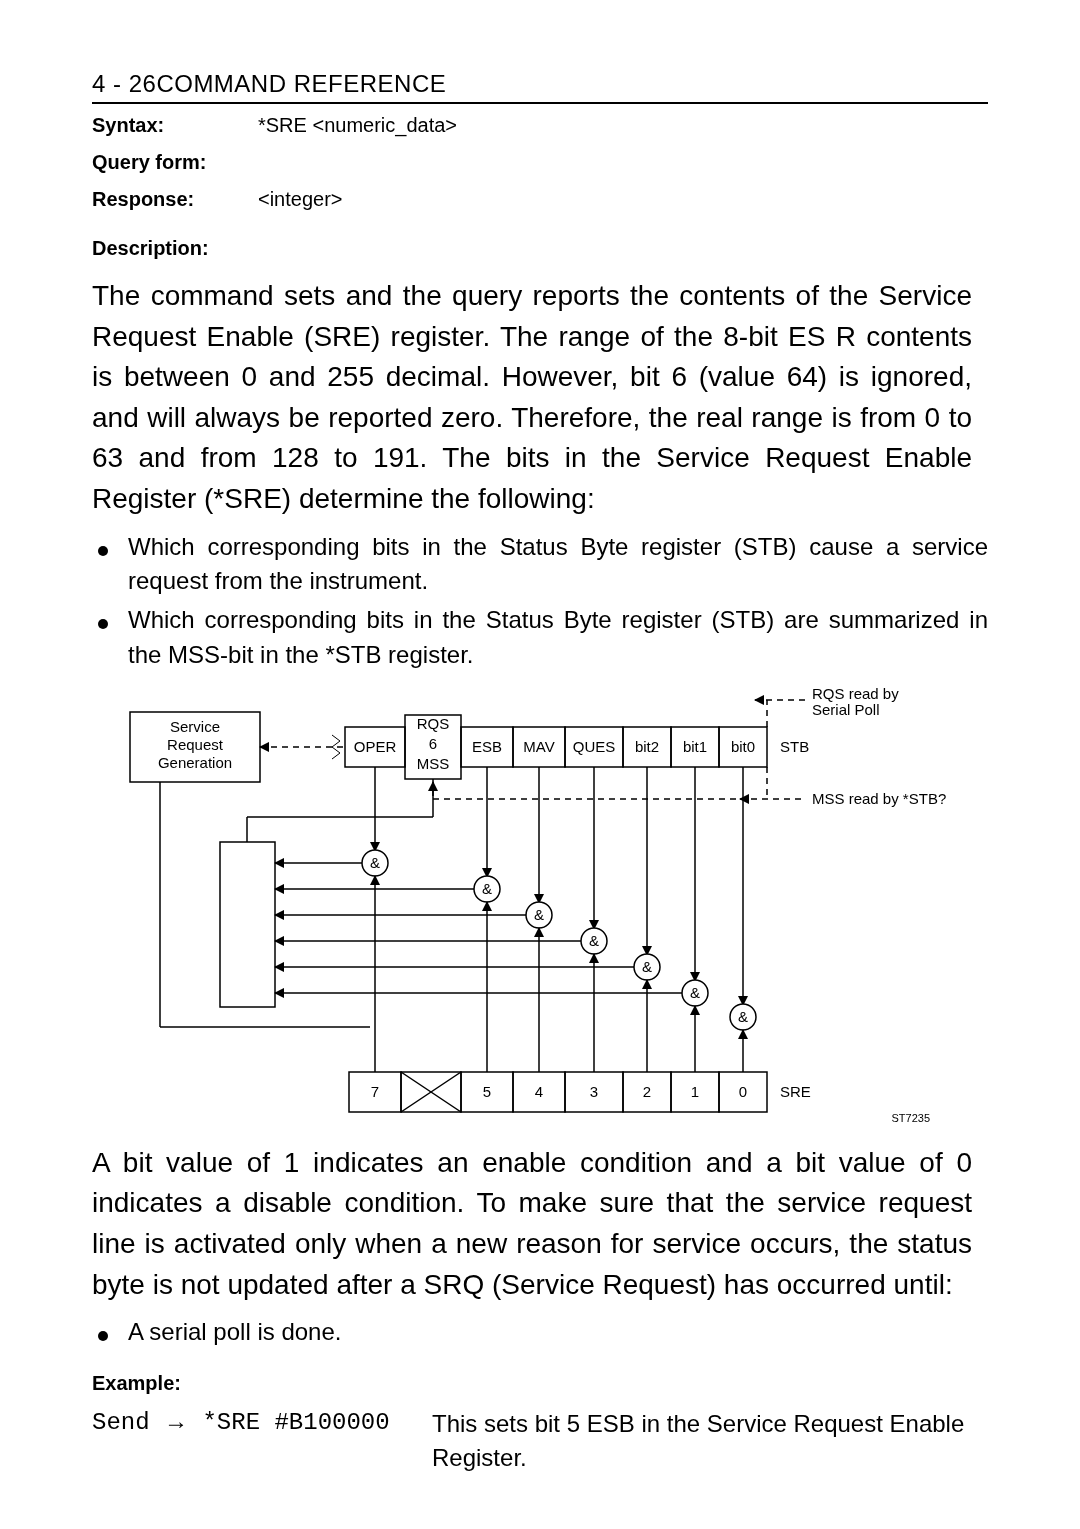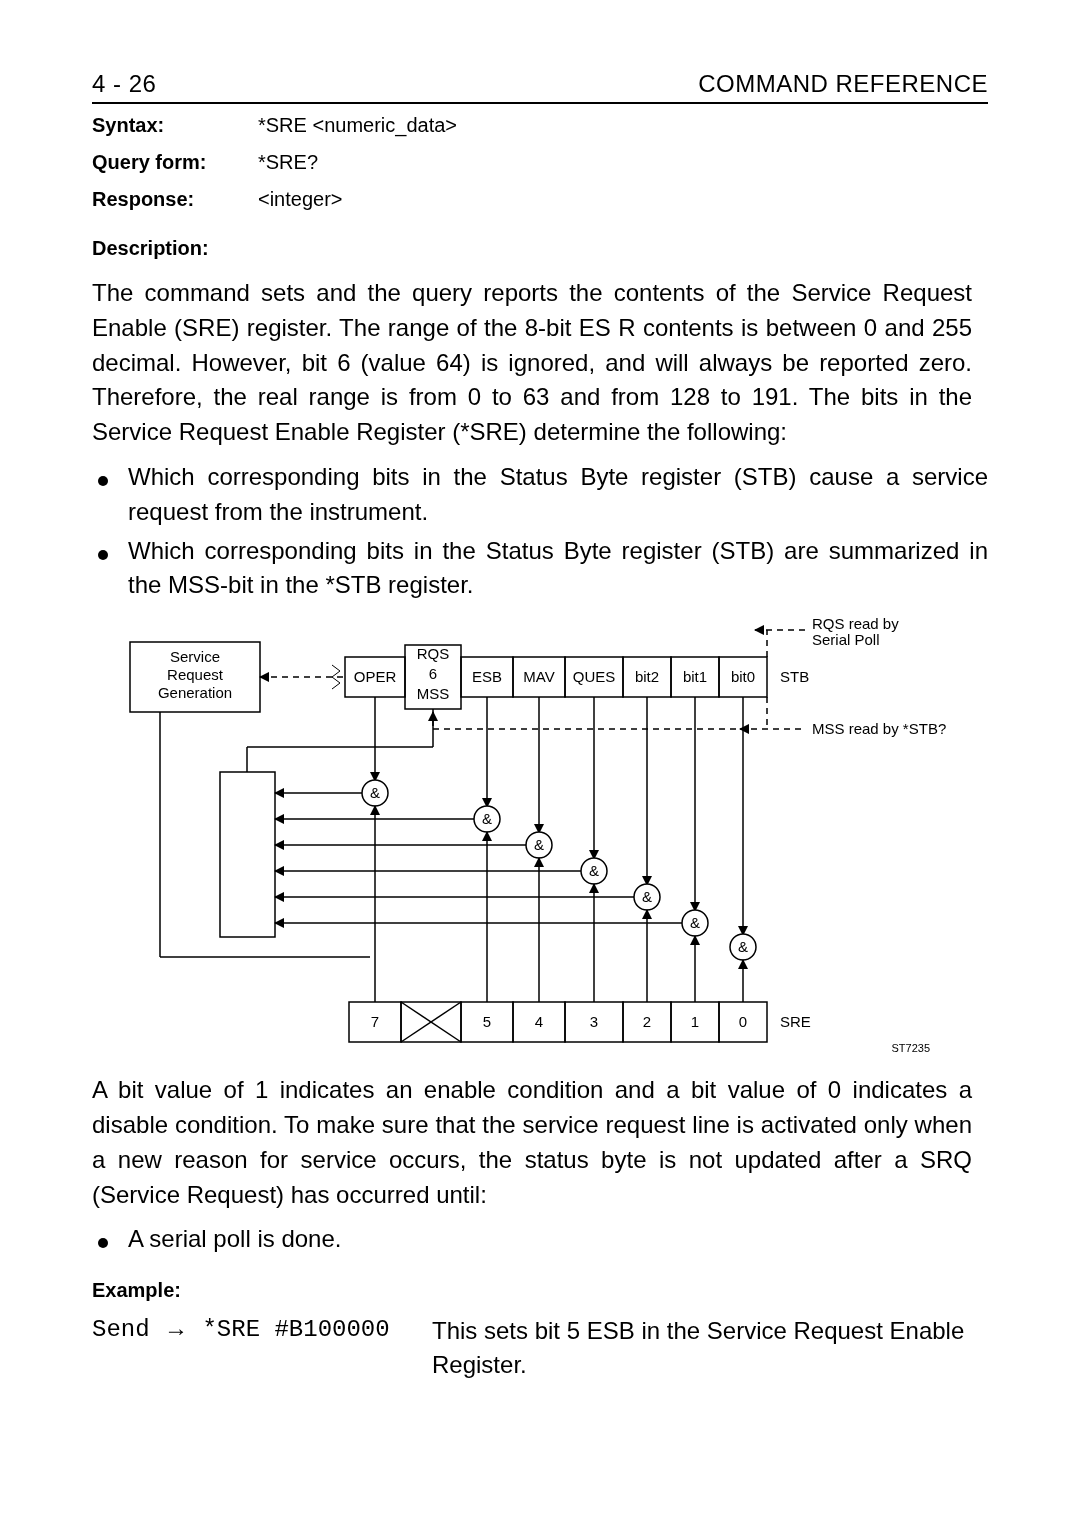--- a/index.html
+++ b/index.html
@@ -1,23 +1,23 @@
 <!DOCTYPE html>
 <html><head>
 <meta charset="utf-8">
 <style>
   html,body{margin:0;padding:0;background:#fff;color:#000;font-family:Helvetica,Arial,sans-serif}
   .page{width:1080px;min-height:1529px;margin:0 auto;padding:70px 92px 40px 92px;box-sizing:border-box;position:relative}
-  .hdr{display:flex;justify-content:space-between;border-bottom:2px solid #000;padding-bottom:4px;font-size:24px;letter-spacing:.5px}
+  .hdr{display:flex;justify-content:flex-start;border-bottom:2px solid #000;padding-bottom:4px;font-size:24px;letter-spacing:.5px}
   h1{font-size:35px;margin:36px 0 24px 0;font-weight:bold}
   h1 .cmd{letter-spacing:.5px;margin-right:42px}
   .row{display:flex;font-size:20px;margin:6px 0;line-height:1.55}
   .lab{font-weight:bold;width:166px;flex:none}
   .val{flex:1}
-  .desc{font-size:24px;text-align:justify;margin:12px 16px 10px 0;line-height:1.45}
+  .desc{font-size:28px;text-align:justify;margin:12px 16px 10px 0;line-height:1.45}
   ul.b{list-style:none;padding:0;margin:0 0 14px 0}
   ul.b li{font-size:24px;line-height:1.45;text-align:justify;padding-left:36px;position:relative;margin:4px 0}
   ul.b li::before{content:"";width:10px;height:10px;background:#000;border-radius:50%;position:absolute;left:6px;top:16px}
   .dia{margin:10px auto 16px auto;display:block}
   .ex{display:flex;font-size:24px;margin-top:8px}
   .exl{width:340px;flex:none;font-family:"Courier New",monospace}
   .exl .arr{font-family:Helvetica,Arial,sans-serif}
   .exr{flex:1;line-height:1.4}
   
   .dia text{font-family:Helvetica,Arial,sans-serif;font-size:15px}
@@ -33,21 +33,20 @@
     <span>COMMAND REFERENCE</span>
   </div>
 
 
   <div class="row">
     <span class="lab">Syntax:</span>
     <span class="val">*SRE &lt;numeric_data&gt;</span>
   </div>
   <div class="row">
     <span class="lab">Query form:</span>
-    <span class="val">*SRE?</span>
   </div>
   <div class="row">
     <span class="lab">Response:</span>
     <span class="val">&lt;integer&gt;</span>
   </div>
 
   <div class="row" style="margin-top:18px">
     <span class="lab">Description:</span>
   </div>
   <div class="desc">The command sets and the query reports the contents of the Service Request Enable (SRE) register. The range of the 8-bit ES R contents is between 0 and 255 decimal. However, bit 6 (value 64) is ignored, and will always be reported zero. Therefore, the real range is from 0 to 63 and from 128 to 191. The bits in the Service Request Enable Register (*SRE) determine the following:</div>

